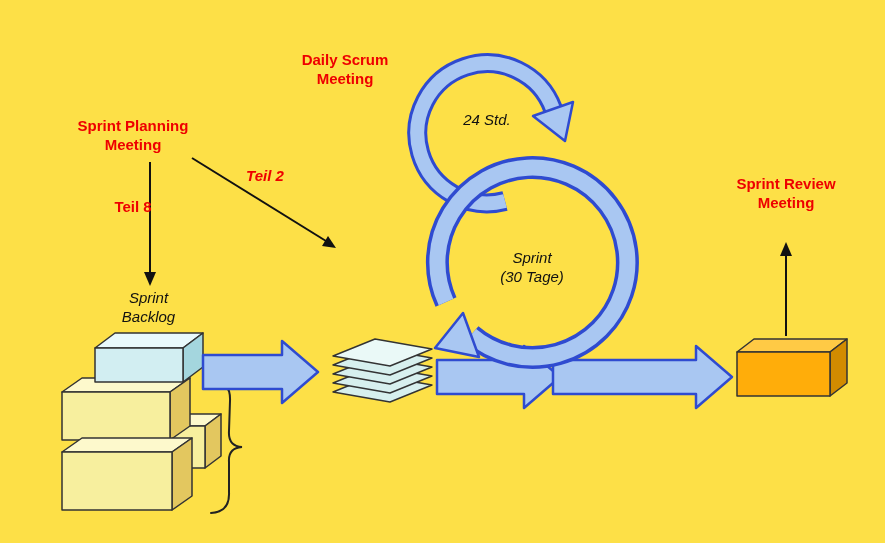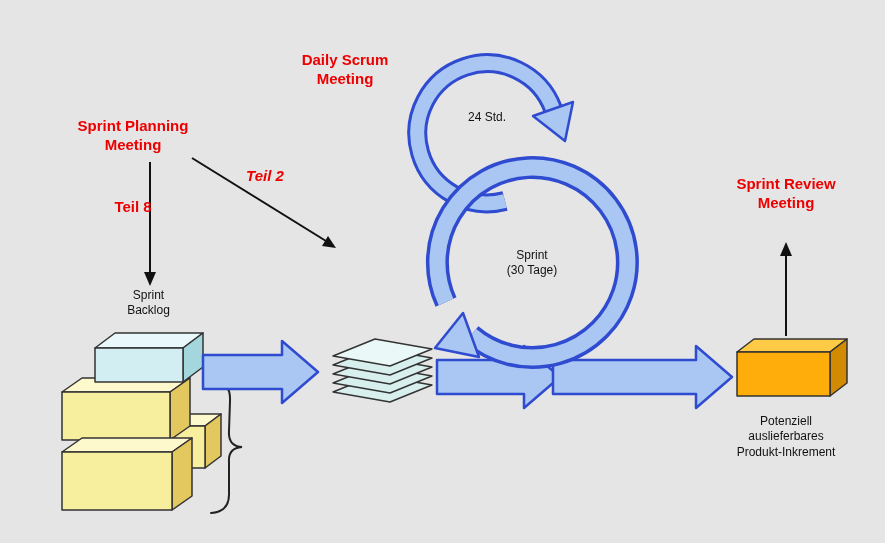--- a/index.html
+++ b/index.html
@@ -1,25 +1,25 @@
 <!DOCTYPE html>
 <html style="--red: #ee0000; --arrow-fill: #a9c7f2; --arrow-stroke: #2f4bd0; --yellow-front: #f7ef9e; --yellow-top: #fdf9cc; --yellow-side: #e3c75f; --cyan-front: #d2eef2; --cyan-top: #e9f9fb; --cyan-side: #a4d6de; --orange-front: #ffad0a; --orange-top: #ffca45; --orange-side: #d28b00; --paper: #d7f0ee; --paper-top: #eaf9f7; --outline: #333333;"><head>
 <meta charset="utf-8">
 <style>
   html,body { margin:0; padding:0; background:#fff; }
   #canvas {
-    position:relative; width:885px; height:543px; background:#e5e5e5;
+    position:relative; width:885px; height:543px; background:#fde047;
     overflow:hidden; font-family:"Liberation Sans", sans-serif;
   }
   #diagram-svg { position:absolute; left:0; top:0; }
   .label {
     position:absolute; white-space:pre-line; text-align:center;
     line-height:1.28; pointer-events:none;
   }
-  .black-label { color:#111; font-size:12px; }
+  .black-label { color:#111; font-size:15px;font-style:italic; }
   .red-label { color:var(--red,#ee0000); font-weight:bold; font-size:15px; }
   .caption {
     position:absolute; left:378px; top:496px; width:500px;
     text-align:right; font-size:10.5px; color:#222; white-space:nowrap;
   }
   
   .flow  { fill:var(--arrow-fill,#a9c7f2); stroke:var(--arrow-stroke,#2f4bd0); stroke-width:2.5; stroke-linejoin:round; }
   .loop-o{ fill:none; stroke:var(--arrow-stroke,#2f4bd0); }
   .loop-i{ fill:none; stroke:var(--arrow-fill,#a9c7f2); }
   .yf { fill:var(--yellow-front,#f7ef9e); } .yt { fill:var(--yellow-top,#fdf9cc); } .ys { fill:var(--yellow-side,#e3c75f); }
@@ -123,21 +123,18 @@
 
   <div class="label red-label" style="left:100px; top:197px; width:66px;">Teil 8</div>
 
   <div class="label red-label" style="left:232px; top:166px; width:66px;font-style:italic;">Teil 2</div>
 
   <div class="label black-label" style="left:96px; top:288px; width:105px;">Sprint
 Backlog</div>
 
 
 
-  <div class="label black-label" style="left:691px; top:414px; width:190px;">Potenziell
-auslieferbares
-Produkt-Inkrement</div>
 
   <div class="label red-label" style="left:716px; top:174px; width:140px;">Sprint Review
 Meeting</div>
 
 
 </div>
 
 </body></html>

